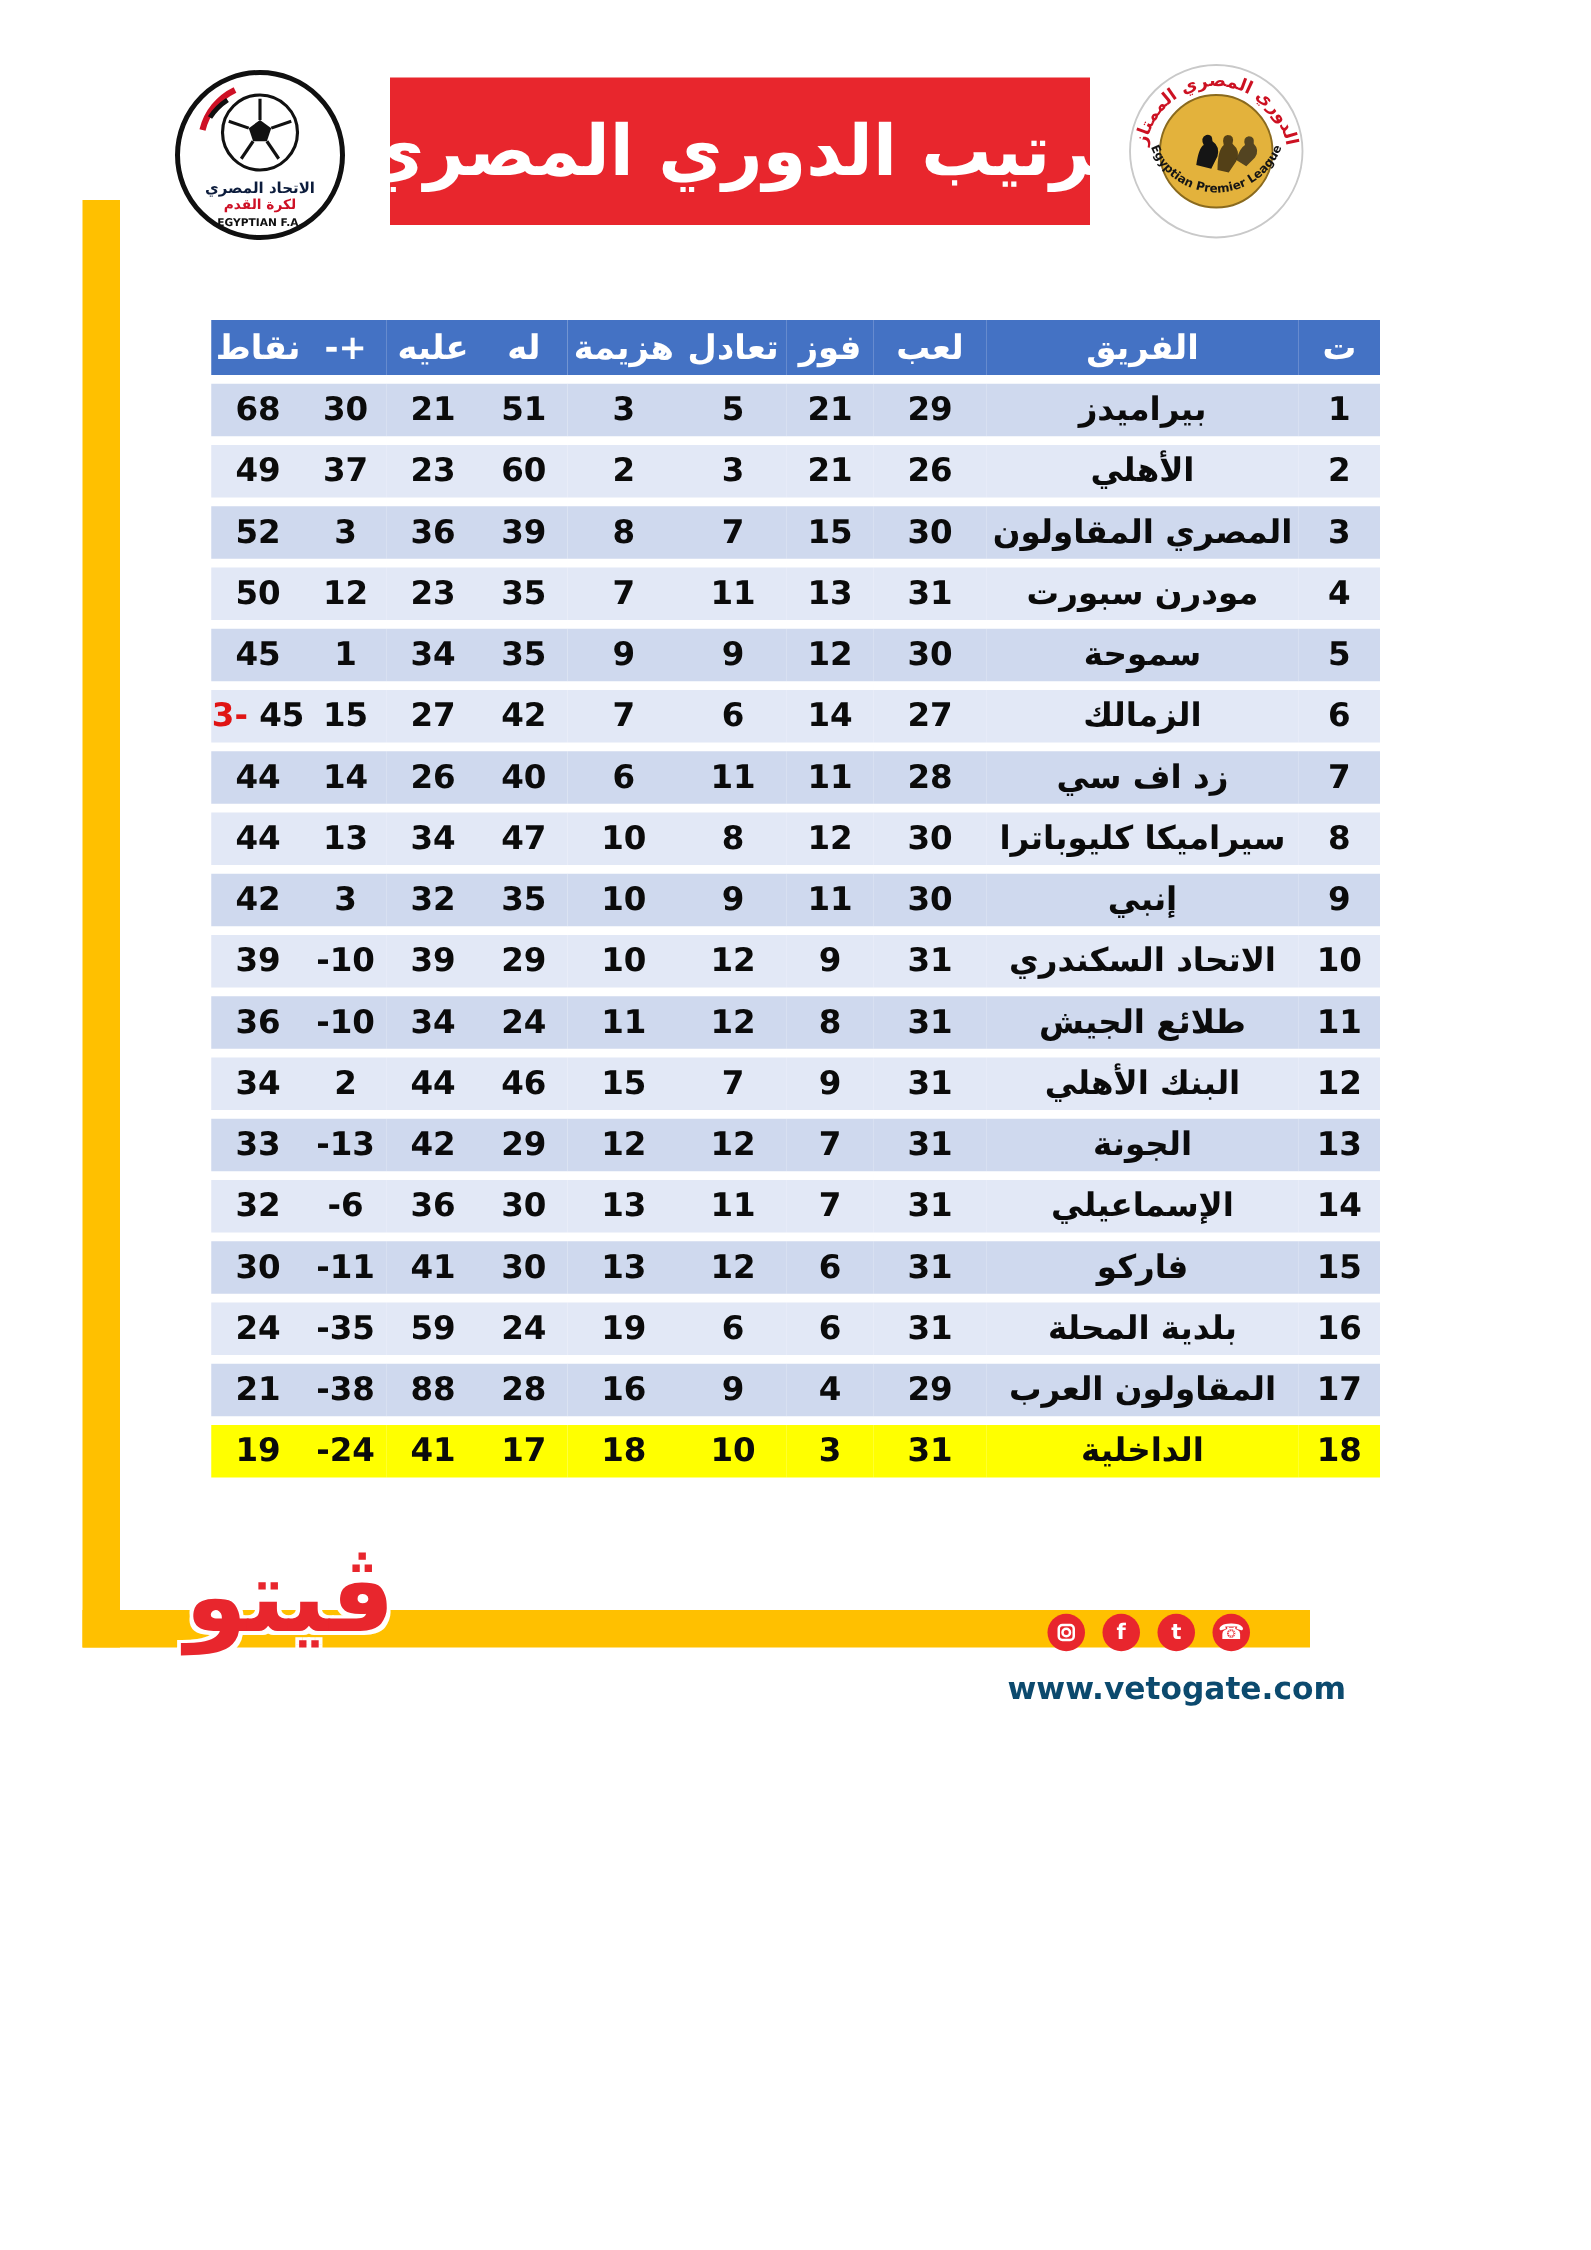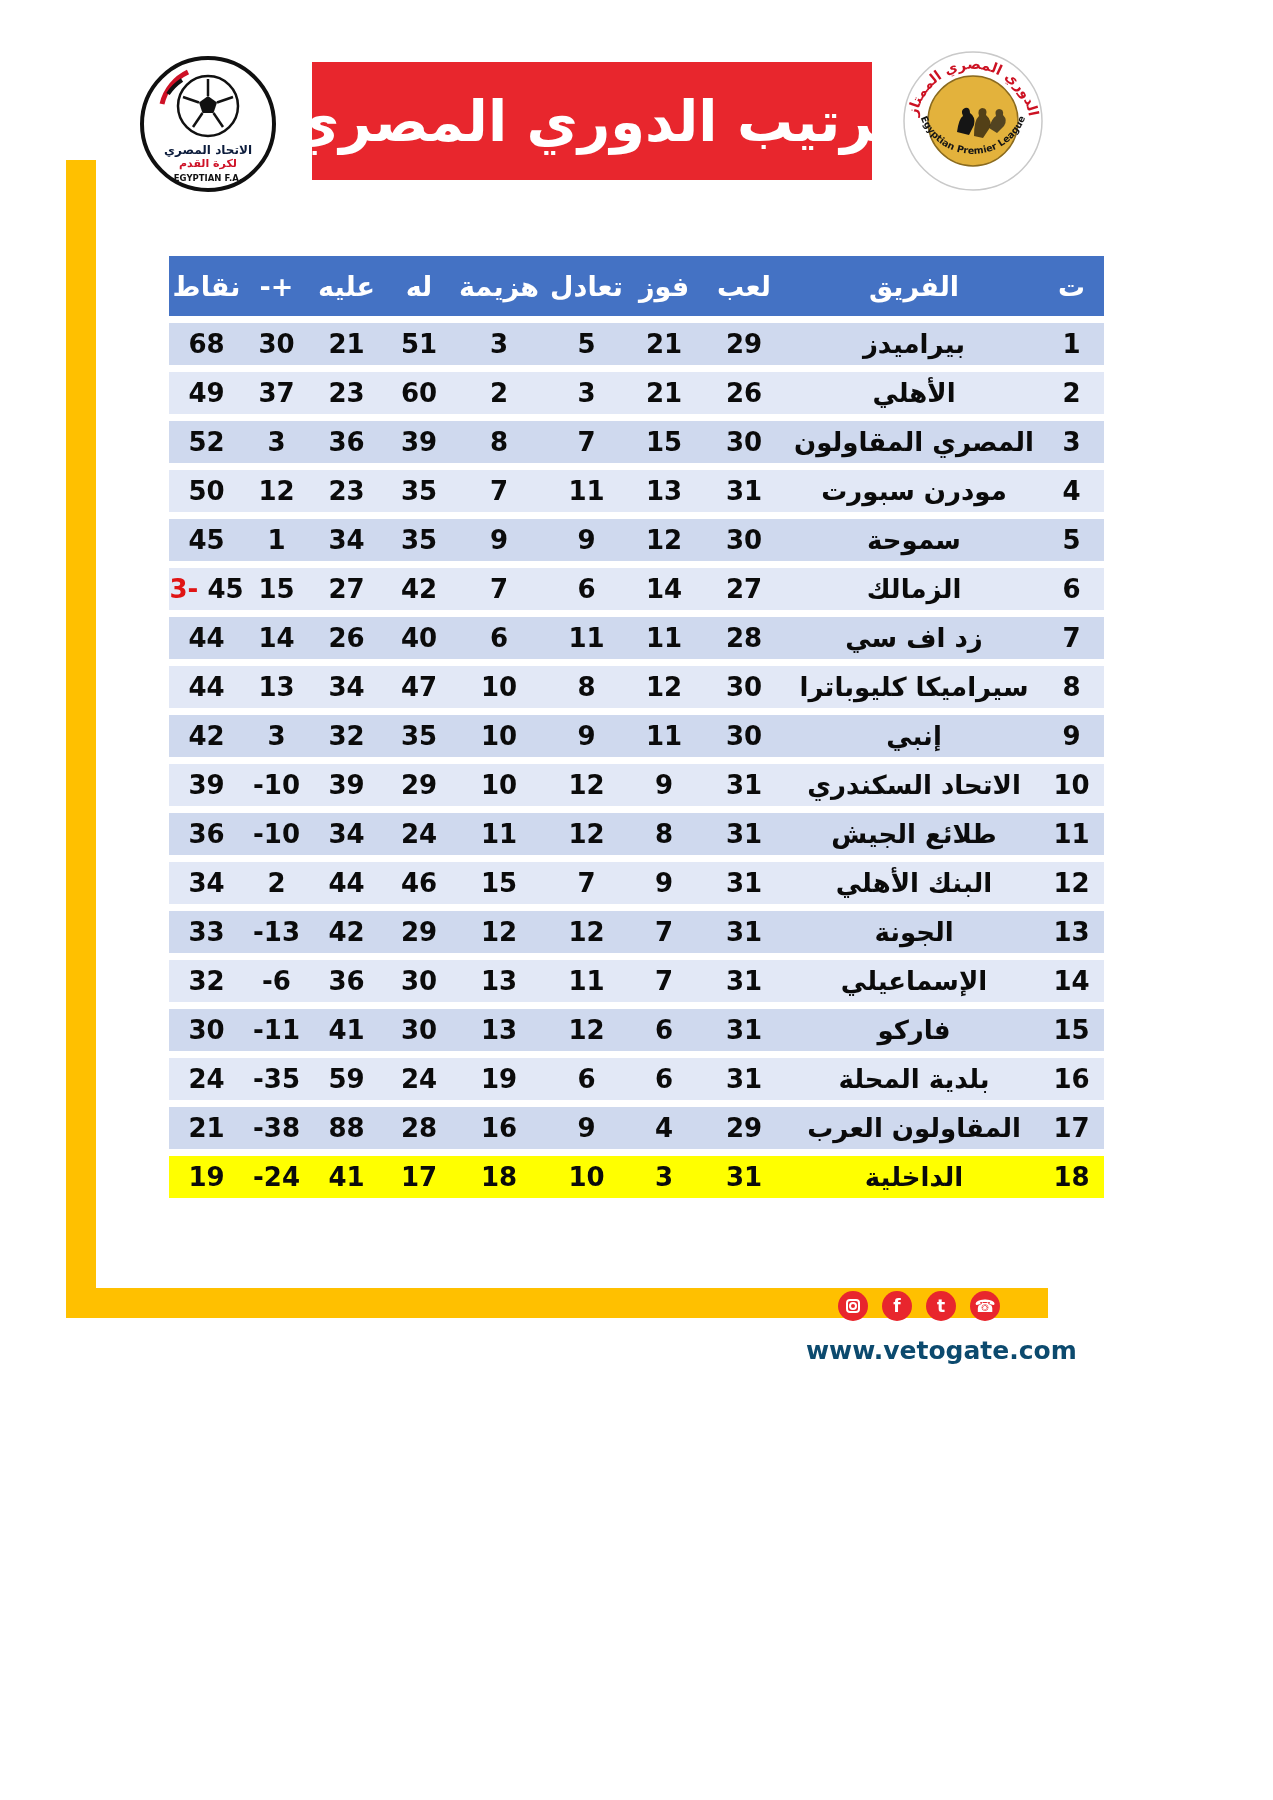--- a/index.html
+++ b/index.html
@@ -23,21 +23,21 @@
   .efa-logo { position:absolute; left:138px; top:54px; z-index:2; }
   .epl-logo { position:absolute; left:902px; top:50px; z-index:2; }
 
   
   .standings { position:absolute; left:169px; top:249px; z-index:2; }
   table.standings-table {
     border-collapse:separate; border-spacing:0 7px; table-layout:fixed; width:935px;
   }
   table.standings-table th {
     background:#4472C4; color:#ffffff; font-size:27px; font-weight:bold;
-    height:60px; text-align:center; vertical-align:middle;
+    height:44px; text-align:center; vertical-align:middle;
   }
   table.standings-table td {
     font-size:26px; font-weight:bold; color:#0b0b0b;
     height:42px; text-align:center; vertical-align:middle;
     overflow:hidden; white-space:nowrap;
   }
   tbody tr:nth-child(odd) td  { background:#CFD9EE; }
   tbody tr:nth-child(even) td { background:#E2E8F6; }
   tbody tr.hl td { background:#FFFF00; }
   td.rank { font-size:29px; }
@@ -357,20 +357,21 @@
             <td class="num">18</td>
             <td class="num">17</td>
             <td class="num">41</td>
             <td class="num">-24</td>
             <td class="pts num">19</td>
           </tr>
         </tbody>
     </table>
   </div>
 
+  <div class="veto-brand">ڤيتو</div>
 
   <div class="social">
     <span class="icon">
         <span class="ig-cam"></span>
       </span>
     <span class="icon">f</span>
     <span class="icon">t</span>
     <span class="icon">☎</span>
   </div>
 

